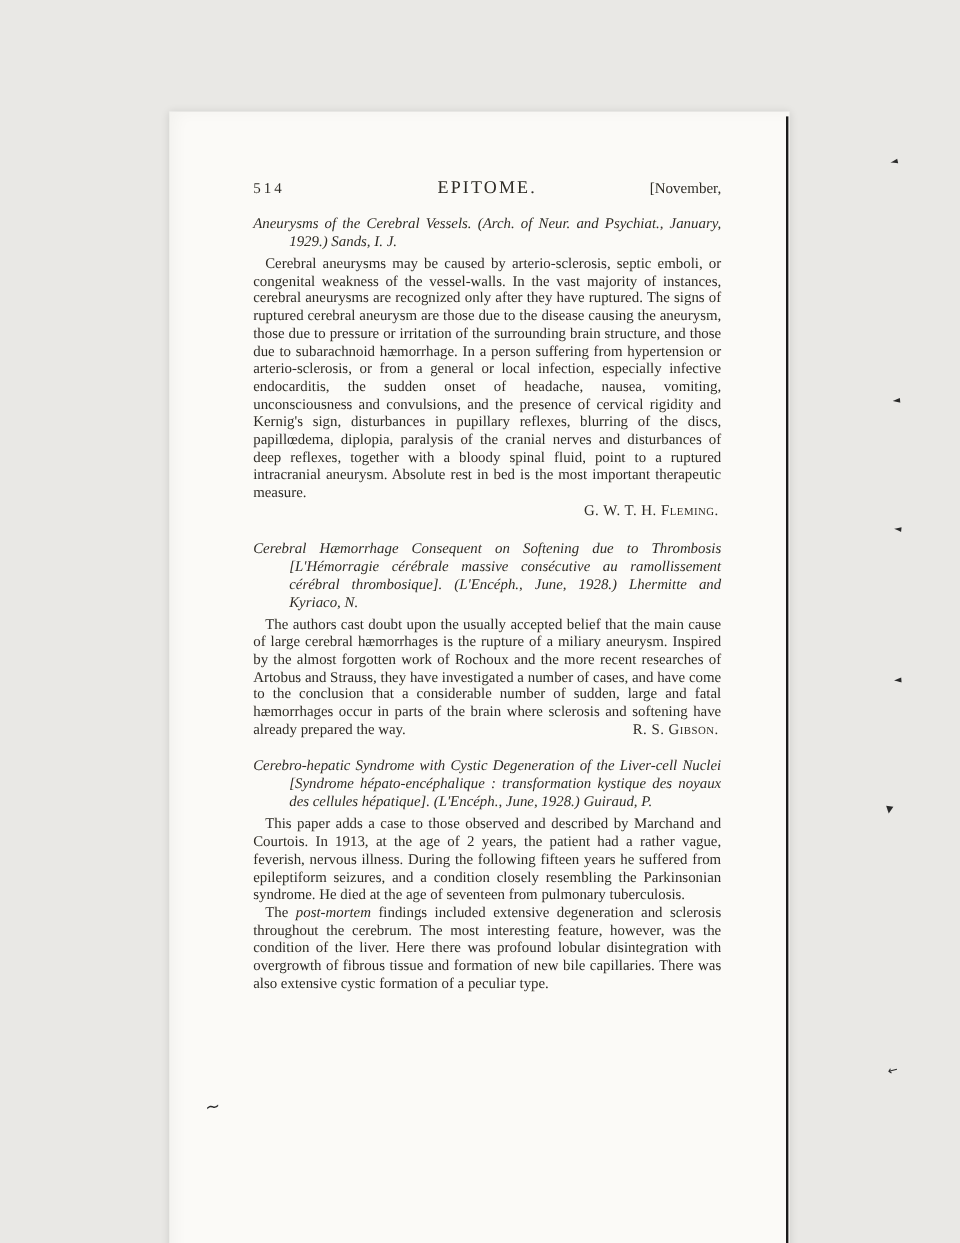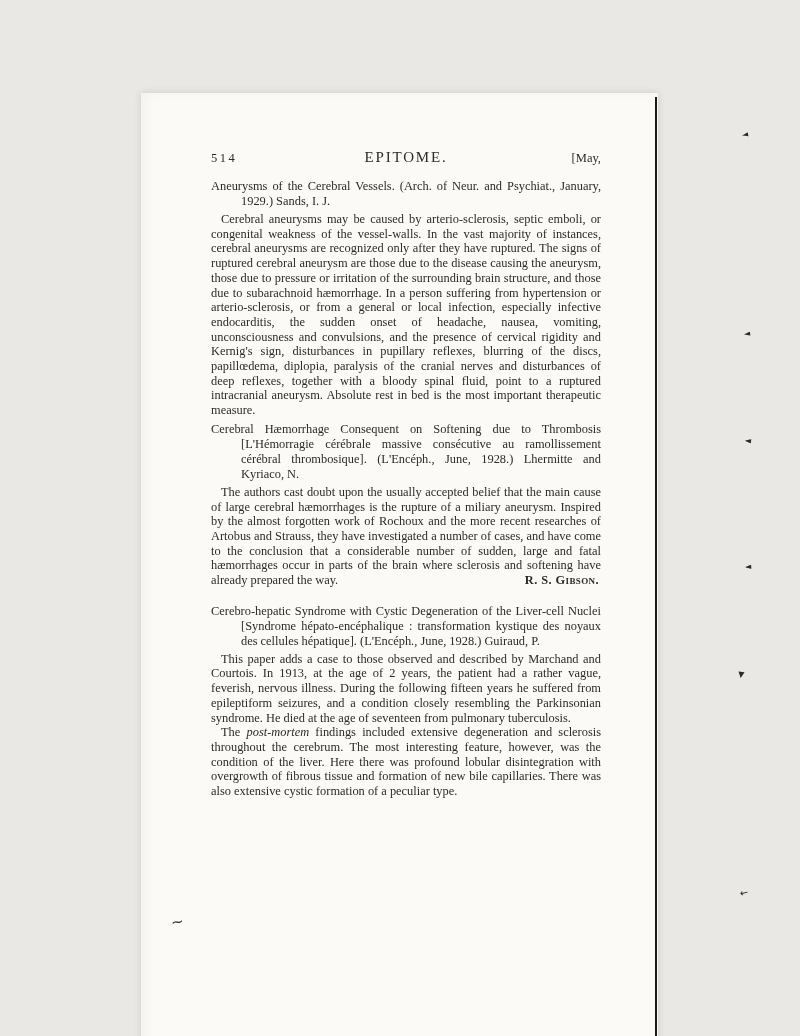--- a/index.html
+++ b/index.html
@@ -34,63 +34,65 @@
   }
   .pageno  { font-size: 12.5px; letter-spacing: 2.5px; min-width: 60px; }
   .running-title { flex: 1; text-align: center; font-size: 15px; letter-spacing: 1.8px; }
   .issue   { font-size: 12.5px; min-width: 60px; text-align: right; }
   .content {
     font-size: 12.4px;
     line-height: 14.7px;
     text-align: justify;
   }
   .entry-heading {
+    font-style: italic;
     padding-left: 30px;
     text-indent: -30px;
     line-height: 15px;
     margin: 0 0 3px 0;
   }
   .entry-body p { margin: 0; text-indent: 10px; }
   .signature {
     text-align: right;
     font-variant: small-caps;
     letter-spacing: 0.4px;
     padding-right: 2px;
   }
-  .signature.inline { margin-top: -14.7px; font-weight: bold; }
-  #entry-2 { margin-top: 4px; }
+  .signature.inline { margin-top: -14.7px; }
+  #entry-2 { margin-top: 17px; }
   #entry-3 { margin-top: 16px; }
   .mark {
     position: absolute;
     color: var(--pen-mark, #2a2a2a);
     font-family: "DejaVu Sans", sans-serif;
     line-height: 1;
     user-select: none;
   }
 </style>
 </head>
 <body>
 
 <div class="scan">
   <div class="page">
     <div class="edge-line"></div>
 
     <header class="page-header">
       <span class="pageno">514</span>
       <span class="running-title">EPITOME.</span>
-      <span class="issue">[May,</span>
+      <span class="issue">[November,</span>
     </header>
 
     <main class="content">
 
       <section class="entry" id="entry-1">
         <div class="entry-heading">Aneurysms of the Cerebral Vessels. (Arch. of Neur. and Psychiat., January, 1929.) Sands, I. J.</div>
         <div class="entry-body">
             <p><span>Cerebral aneurysms may be caused by arterio-sclerosis, septic emboli, or congenital weakness of the vessel-walls. In the vast majority of instances, cerebral aneurysms are recognized only after they have ruptured. The signs of ruptured cerebral aneurysm are those due to the disease causing the aneurysm, those due to pressure or irritation of the surrounding brain structure, and those due to subarachnoid hæmorrhage. In a person suffering from hypertension or arterio-sclerosis, or from a general or local infection, especially infective endocarditis, the sudden onset of headache, nausea, vomiting, unconsciousness and convulsions, and the presence of cervical rigidity and Kernig's sign, disturbances in pupillary reflexes, blurring of the discs, papillœdema, diplopia, paralysis of the cranial nerves and disturbances of deep reflexes, together with a bloody spinal fluid, point to a ruptured intracranial aneurysm. Absolute rest in bed is the most important therapeutic measure.</span></p>
           </div>
+        <div class="signature">G. W. T. H. Fleming.</div>
       </section>
 
       <section class="entry" id="entry-2">
         <div class="entry-heading">Cerebral Hæmorrhage Consequent on Softening due to Thrombosis [L'Hémorragie cérébrale massive consécutive au ramollissement cérébral thrombosique]. (L'Encéph., June, 1928.) Lhermitte and Kyriaco, N.</div>
         <div class="entry-body">
             <p><span>The authors cast doubt upon the usually accepted belief that the main cause of large cerebral hæmorrhages is the rupture of a miliary aneurysm. Inspired by the almost forgotten work of Rochoux and the more recent researches of Artobus and Strauss, they have investigated a number of cases, and have come to the conclusion that a considerable number of sudden, large and fatal hæmorrhages occur in parts of the brain where sclerosis and softening have already prepared the way.</span></p>
           </div>
         <div class="signature inline">R. S. Gibson.</div>
       </section>
 

